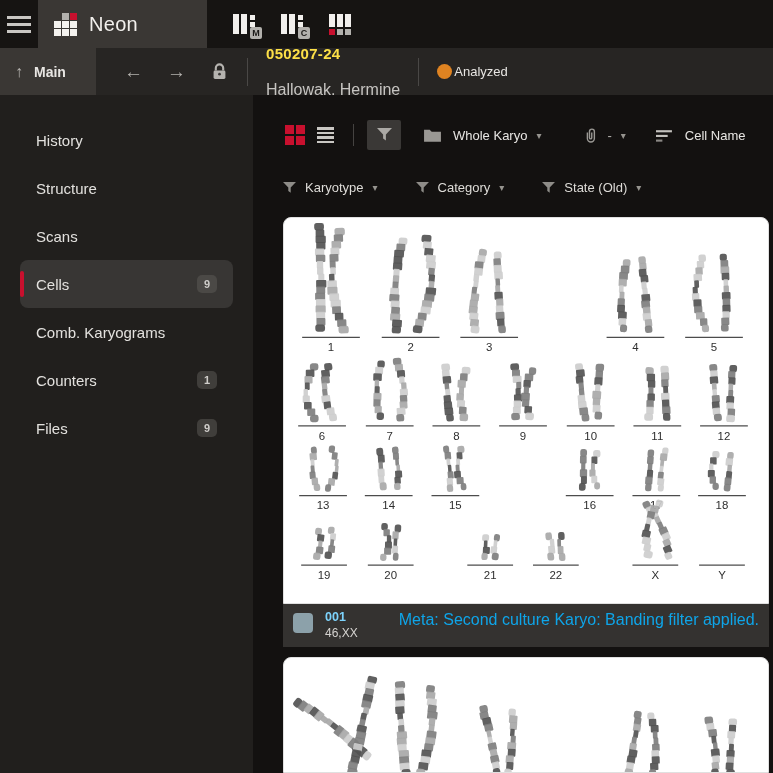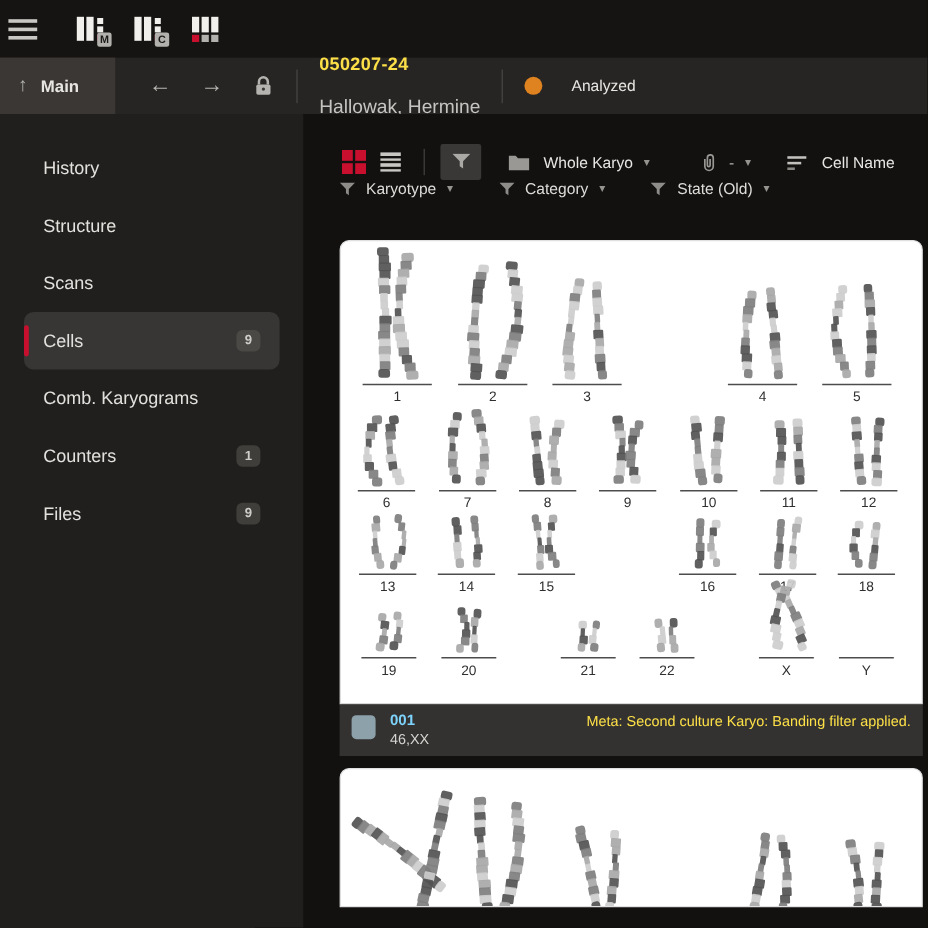--- a/index.html
+++ b/index.html
@@ -45,21 +45,21 @@
   .bar2{height:47px;background:var(--bar2);display:flex;align-items:center;}
   .main-btn{width:96px;height:100%;background:var(--tabbg);display:flex;align-items:center;gap:11px;padding-left:15px;cursor:pointer;}
   .main-btn .up{color:#b5b3af;font-size:16px;}
   .main-btn .lbl{color:var(--txt);font-size:14px;font-weight:600;}
   .nav{display:flex;align-items:center;gap:24px;margin-left:28px;}
   .nav .arrow{color:#b5b3af;font-size:19px;cursor:pointer;line-height:1;}
   .lock-icon{cursor:pointer;display:flex;}
   .vdiv{width:1px;height:28px;background:#4a4846;margin:0 18px;}
   .case .case-id{color:#fde047;font-size:15px;font-weight:bold;letter-spacing:.3px;}
   .case .patient{color:#c6c4c1;font-size:16px;margin-top:19px;}
-  .status{display:flex;align-items:flex-start;gap:24px;}
+  .status{display:flex;align-items:flex-start;gap:2px;}
   .status .dot{width:15px;height:15px;border-radius:50%;background:#df8321;}
   .status .slbl{color:var(--txt);font-size:13px;}
 
   
   .shell{display:flex;height:756px;}
   .sidebar{width:253px;background:var(--sidebar);padding-top:21px;flex-shrink:0;}
   .side-item{position:relative;height:48px;display:flex;align-items:center;margin:0 20px;padding:0 16px;
     border-radius:8px;font-size:15px;color:#e3e1de;cursor:pointer;}
   .side-item .badge{margin-left:auto;background:#403e3b;color:#cfcdca;font-size:11px;font-weight:bold;
     padding:3px 7px;border-radius:5px;}
@@ -76,42 +76,56 @@
   .listico{display:flex;flex-direction:column;gap:2px;margin-left:12px;cursor:pointer;}
   .listico span{width:17px;height:2.5px;background:var(--icon);}
   .tdiv{width:1px;height:22px;background:#454341;margin:0 13px 0 19px;}
   .funnel-btn{width:34px;height:30px;background:#3a3836;border-radius:2px;display:flex;align-items:center;justify-content:center;cursor:pointer;}
   .tool-group{display:flex;align-items:center;cursor:pointer;}
   .tool-label{color:var(--txt);font-size:13px;}
   .caret{color:#96948f;font-size:10px;}
   .dash{color:#b5b3af;font-size:13px;}
 
   
-  .filters{display:flex;align-items:flex-start;gap:38px;height:28px;}
+  .filters{display:flex;align-items:flex-end;gap:38px;margin-top:17px;height:28px;}
   .filter-btn{display:flex;align-items:center;gap:9px;cursor:pointer;}
   .filter-btn .flbl{color:#dedcd8;font-size:13px;}
 
   
   .card{width:486px;margin-top:22px;}
   .kary-svg{display:block;background:#fff;border:1px solid #e0e0e0;border-radius:8px 8px 0 0;cursor:pointer;}
   .caption{height:43px;background:var(--captionbg);display:flex;align-items:flex-start;padding:6px 10px;}
   .thumb{width:20px;height:20px;border-radius:4px;background:#8ca1aa;margin:3px 12px 0 0;cursor:pointer;flex-shrink:0;}
   .cap-col .cid{color:#7dd3fc;font-size:12.5px;font-weight:bold;}
   .cap-col .ckar{color:#d5d3d0;font-size:12px;margin-top:2px;}
-  .cap-meta{margin-left:auto;color:#fde047;font-size:12px;padding-top:1px;}
+  .cap-meta{margin-left:auto;color:#0ea5e9;font-size:16px;padding-top:1px;}
   .card2{margin-top:10px;}
 </style>
 </head>
 <body>
 
 <header class="topbar">
   <div class="hamburger">
     <span></span>
       <span></span>
       <span></span>
+  </div>
+  <div class="brand-tab">
+    <div class="logo-grid">
+      <span class="lg-e"></span>
+        <span class="lg-g"></span>
+        <span class="lg-r"></span>
+      <span class="lg-w"></span>
+        <span class="lg-w"></span>
+        <span class="lg-w"></span>
+      <span class="lg-w"></span>
+        <span class="lg-w"></span>
+        <span class="lg-w"></span>
+    </div>
+    <span class="brand-name">Neon</span>
   </div>
   <div class="top-tabs">
     <div class="icon-tab">
       <span class="bar"></span>
         <span class="bar"></span>
       <span class="mini-col">
           <span class="sq sq-w"></span>
           <span class="sq sq-w"></span>
           <span class="sq sq-r"></span>
         </span>

